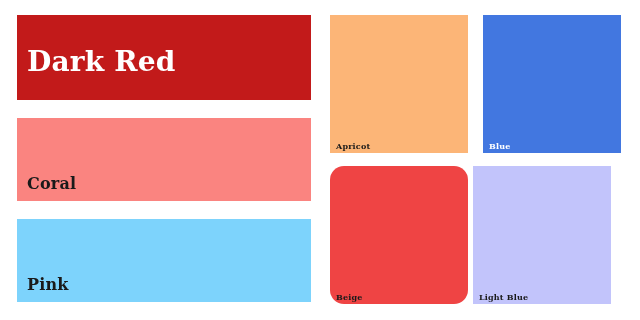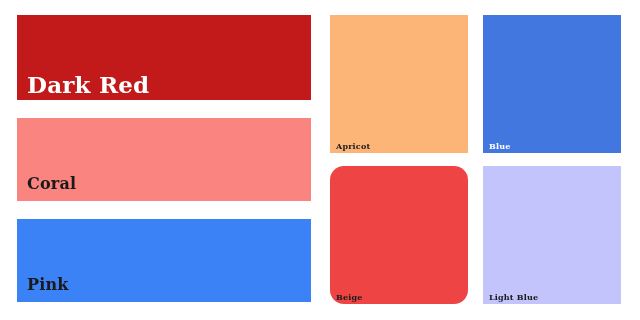--- a/index.html
+++ b/index.html
@@ -48,22 +48,22 @@
   .bar .swatch-label {
     left: 10px;
     bottom: 8px;
   }
 
   #swatch-dark-red {
     top: 15px;
     height: 85px;
   }
   #swatch-dark-red .swatch-label {
-    font-size: 23px;
-    bottom: 4px;
+    font-size: 28px;
+    bottom: 24px;
   }
 
   #swatch-coral {
     top: 118px;
     height: 83px;
     padding-left: 24px;
   }
   #swatch-coral .swatch-label {
     font-size: 16px;
     bottom: 9px;
@@ -86,39 +86,39 @@
   .tile .swatch-label {
     left: 6px;
     bottom: 3px;
     font-size: 8px;
     font-weight: 700;
   }
 
   #swatch-apricot    { left: 330px; top: 15px;  }
   #swatch-blue       { left: 483px; top: 15px;  }
   #swatch-beige      { left: 330px; top: 166px; }
-  #swatch-light-blue { left: 483px; top: 166px; padding-left: 40px; }
+  #swatch-light-blue { left: 473px; top: 166px; padding-left: 40px; }
 
   .label-light { color: #ffffff; }
   .label-dark  { color: #1a1a1a; }
 </style>
 </head>
 <body style="background-color: rgb(255, 255, 255);">
 
 <div id="palette-board" style="background-color: rgb(255, 255, 255);">
 
   <div class="swatch bar" id="swatch-dark-red" style="background-color: rgb(194, 26, 26);">
     <span class="swatch-label label-light" style="color: rgb(255, 255, 255);">Dark Red</span>
   </div>
 
   <div class="swatch bar" id="swatch-coral" style="background-color: rgb(250, 132, 128);">
     <span class="swatch-label label-dark" style="color: rgb(26, 26, 26);">Coral</span>
   </div>
 
-  <div class="swatch bar" id="swatch-pink" style="background-color: #3b82f6;">
+  <div class="swatch bar" id="swatch-pink" style="background-color: #7dd3fc;">
     <span class="swatch-label label-dark" style="color: rgb(26, 26, 26);">Pink</span>
   </div>
 
   <div class="swatch tile" id="swatch-blue" style="background-color: rgb(66, 119, 224);">
     <span class="swatch-label label-light" style="color: rgb(255, 255, 255);">Blue</span>
   </div>
 
   <div class="swatch tile" id="swatch-apricot" style="background-color: rgb(252, 181, 119);">
     <span class="swatch-label label-dark" style="color: rgb(26, 26, 26);">Apricot</span>
   </div>

